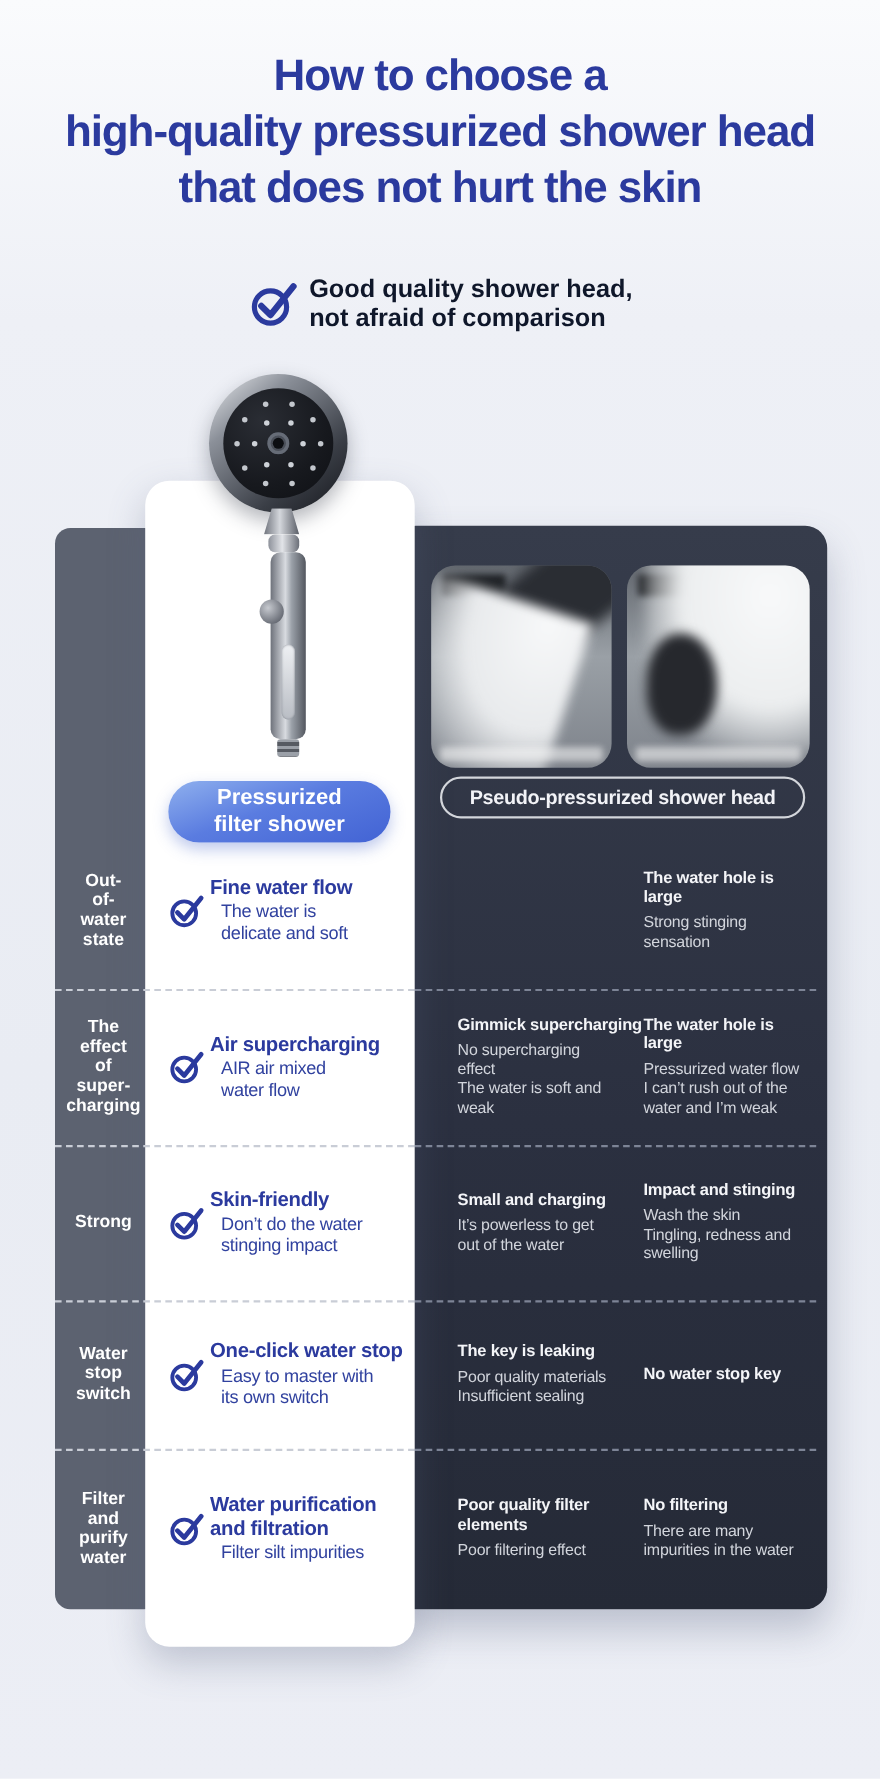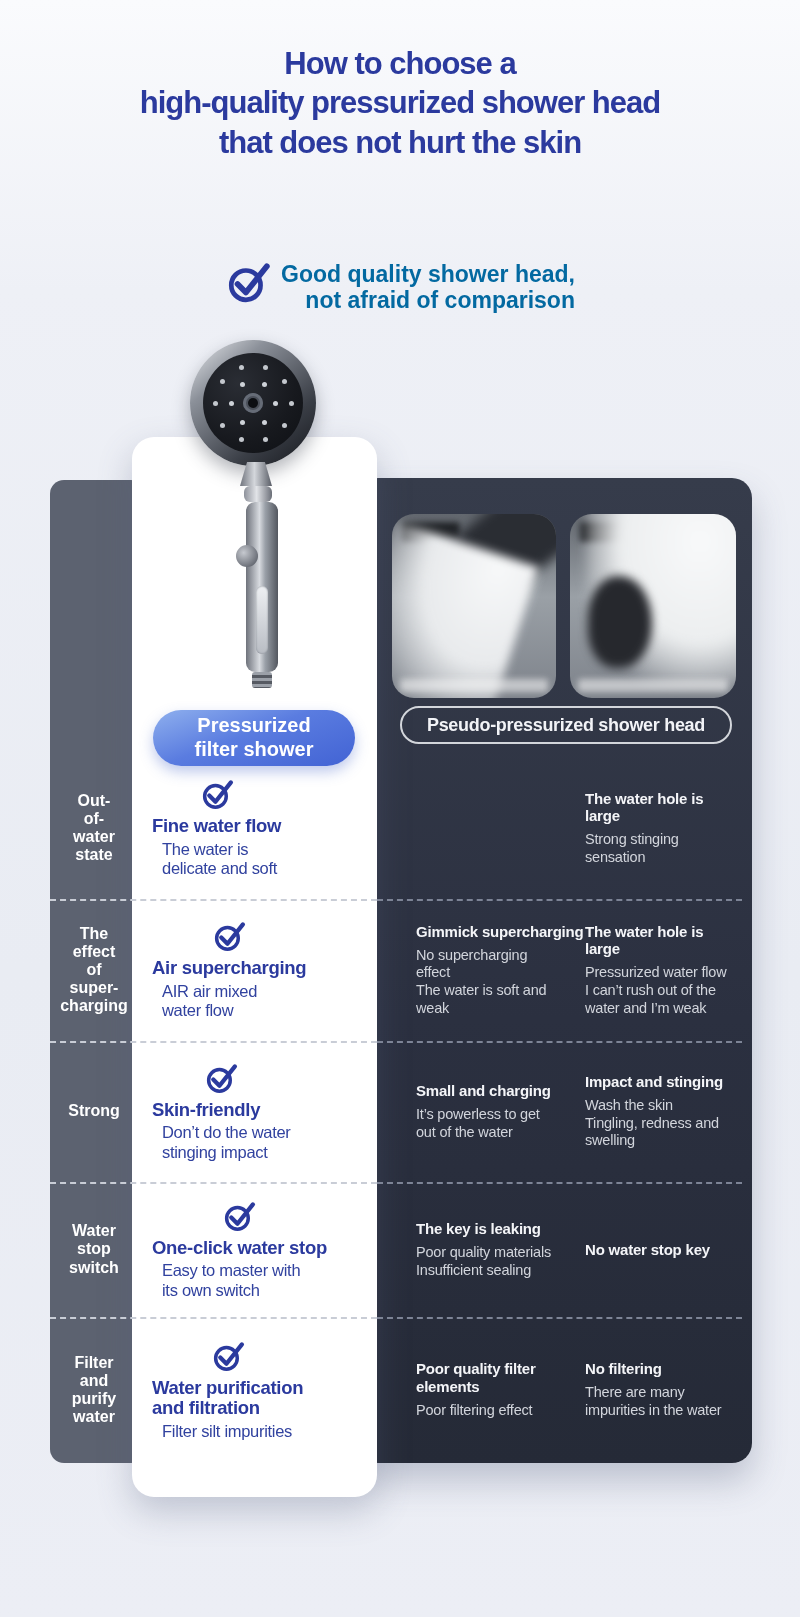--- a/index.html
+++ b/index.html
@@ -5,24 +5,24 @@
   html,body{margin:0;padding:0;}
   body{
     width:800px;height:1617px;position:relative;overflow:hidden;
     font-family:"Liberation Sans", sans-serif;
     background:linear-gradient(180deg,#fafbfd 0%,#eef0f6 18%,#e9ecf3 60%,#eceef5 100%);
   }
   #stage{position:absolute;inset:0;}
 
   
   .title-block{position:absolute;top:44px;left:0;width:800px;text-align:center;
-    color:#2b3a9e;font-weight:bold;font-size:31px;line-height:1.27;letter-spacing:-1px;}
+    color:#2b3a9e;font-weight:bold;font-size:40px;line-height:1.27;letter-spacing:-1px;}
   .tagline{position:absolute;top:250px;left:0;width:800px;display:flex;
     justify-content:center;align-items:center;gap:10px;}
-  .tagline-text{color:#0369a1;font-weight:bold;font-size:23px;line-height:1.12;text-align:right;margin-top:12px;}
+  .tagline-text{color:#0f172a;font-weight:bold;font-size:23px;line-height:1.12;text-align:left;}
   .check{display:block;}
 
   
   .gray-panel{position:absolute;left:50px;top:480px;width:95px;height:983px;
     background:#5c6270;border-radius:14px;z-index:1;}
   .dark-panel{position:absolute;left:358px;top:478px;width:394px;height:985px;
     background:linear-gradient(180deg,#363c4b 0%,#2b3040 55%,#252a37 100%);
     border-radius:20px;z-index:1;box-shadow:0 18px 34px rgba(70,80,110,.28);}
   .white-card{position:absolute;left:132px;top:437px;width:245px;height:1060px;
     background:#ffffff;border-radius:22px;z-index:3;
@@ -94,21 +94,21 @@
   .sep-light{left:50px;width:327px;border-top:2px dashed #c9cdd6;}
   .sep-dark{left:377px;width:365px;border-top:2px dashed #7d8496;}
 
   
   .row{position:absolute;left:0;width:800px;z-index:6;}
   .row-label{position:absolute;left:50px;top:0;width:88px;height:100%;
     display:flex;align-items:center;justify-content:center;text-align:center;
     color:#ffffff;font-weight:bold;font-size:16px;line-height:1.13;white-space:pre-line;}
   .good-cell{position:absolute;left:140px;top:0;width:237px;height:100%;
     display:flex;align-items:center;}
-  .good-inner{display:flex;align-items:center;gap:5px;padding-left:12px;flex-direction:column;}
+  .good-inner{display:flex;align-items:center;gap:5px;padding-left:12px;}
   .good-text{color:#2b3a9e;}
   .good-heading{font-weight:bold;font-size:18.5px;line-height:1.1;letter-spacing:-0.3px;white-space:pre-line;}
   .good-body{margin-left:10px;margin-top:3px;font-size:16.5px;line-height:1.18;
     color:#31429f;white-space:pre-line;letter-spacing:-0.3px;}
   .bad-cell{position:absolute;top:0;height:100%;display:flex;flex-direction:column;justify-content:center;}
   .bad-a{left:416px;width:168px;}
   .bad-b{left:585px;width:155px;}
   .bad-heading{color:#f4f5f8;font-weight:bold;font-size:15px;line-height:1.15;
     letter-spacing:-0.2px;white-space:pre-line;}
   .bad-body{color:#d2d5dc;font-size:14.5px;line-height:1.22;margin-top:7px;

